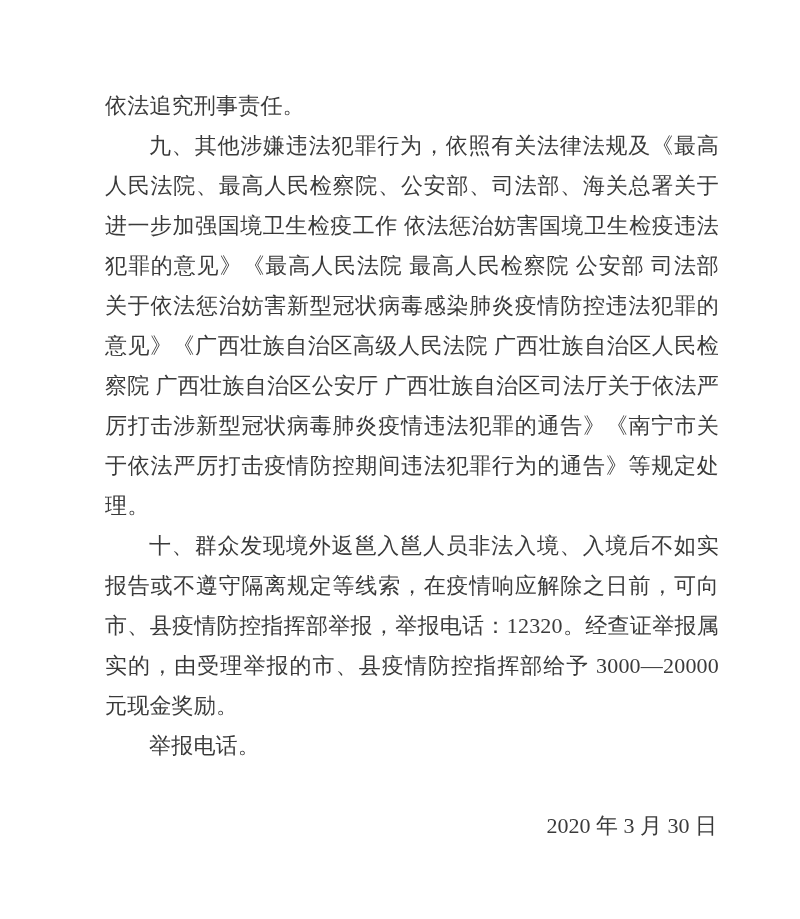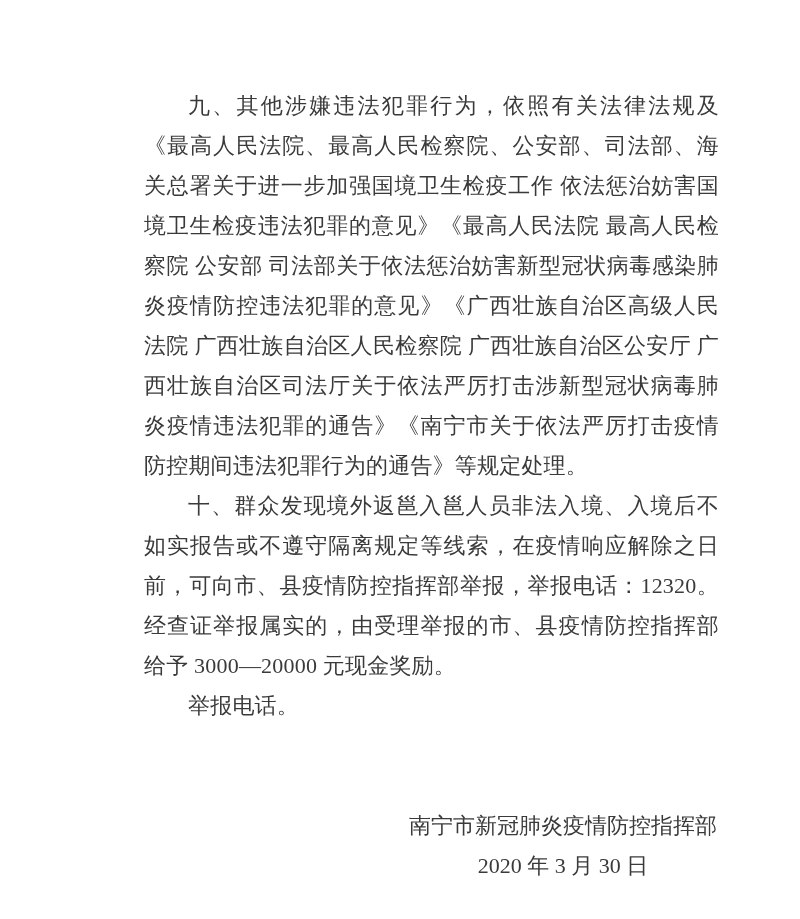--- a/index.html
+++ b/index.html
@@ -26,43 +26,42 @@
     margin: 0;
     font-size: 22px;
     line-height: 40px;
     text-align: justify;
     text-justify: inter-character;
     letter-spacing: 0.2px;
     word-break: break-all;
   }
   .para.indent {
     text-indent: 2em;
-    margin-left: 39px;
   }
   .signature-block {
     position: absolute;
     top: 806px;
     right: 83px;
     text-align: center;
   }
   .signature-line,
   .date-line {
     margin: 0;
     font-size: 22px;
     line-height: 40px;
     white-space: nowrap;
   }
 </style>
 </head>
 <body style="background: rgb(255, 255, 255);">
 
 <div class="page" style="color: rgb(58, 58, 58); background: rgb(255, 255, 255);">
   <div class="content">
+    <p class="para">依法追究刑事责任。</p>
     <p class="para indent">九、其他涉嫌违法犯罪行为，依照有关法律法规及《最高人民法院、最高人民检察院、公安部、司法部、海关总署关于进一步加强国境卫生检疫工作 依法惩治妨害国境卫生检疫违法犯罪的意见》《最高人民法院 最高人民检察院 公安部 司法部关于依法惩治妨害新型冠状病毒感染肺炎疫情防控违法犯罪的意见》《广西壮族自治区高级人民法院 广西壮族自治区人民检察院 广西壮族自治区公安厅 广西壮族自治区司法厅关于依法严厉打击涉新型冠状病毒肺炎疫情违法犯罪的通告》《南宁市关于依法严厉打击疫情防控期间违法犯罪行为的通告》等规定处理。</p>
     <p class="para indent">十、群众发现境外返邕入邕人员非法入境、入境后不如实报告或不遵守隔离规定等线索，在疫情响应解除之日前，可向市、县疫情防控指挥部举报，举报电话：12320。经查证举报属实的，由受理举报的市、县疫情防控指挥部给予 3000—20000 元现金奖励。</p>
     <p class="para indent">举报电话。</p>
   </div>
 
   <div class="signature-block">
-    <p class="signature-line">南宁市新冠肺炎疫情防控指挥部</p>
     <p class="date-line">2020 年 3 月 30 日</p>
   </div>
 </div>
 
 </body></html>

